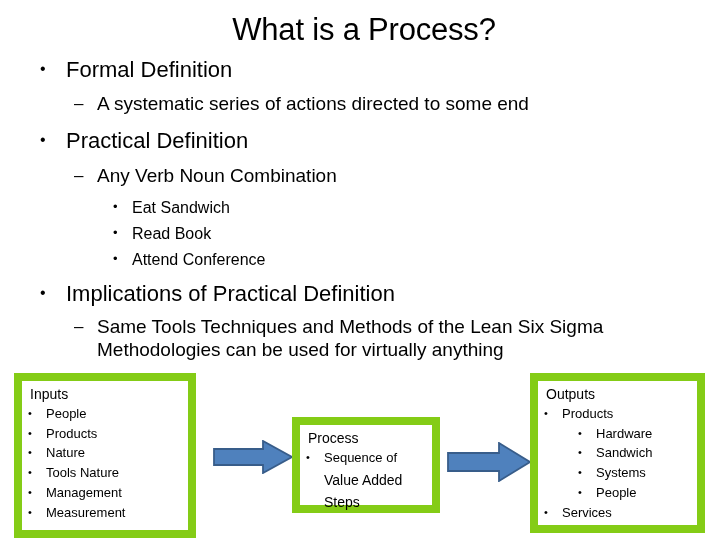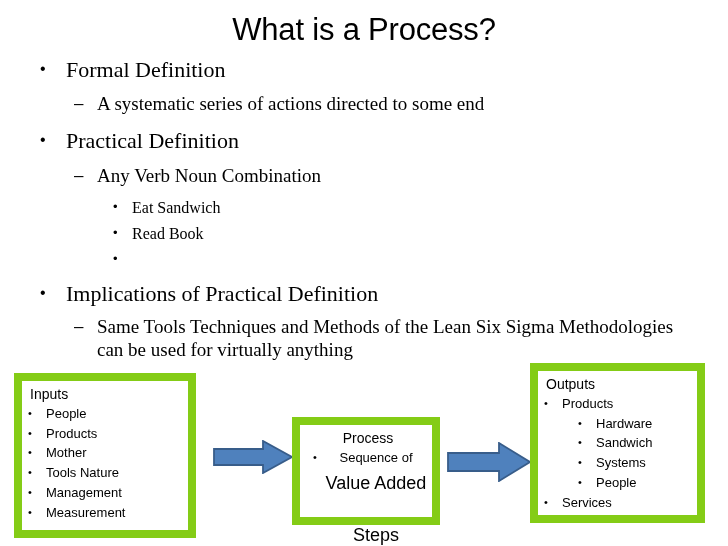--- a/index.html
+++ b/index.html
@@ -39,21 +39,20 @@
     display: flex;
     align-items: flex-start;
     color: #000000;
   }
   .marker {
     flex: 0 0 auto;
     text-align: left;
   }
   .btext {
     flex: 1 1 auto;
-    font-family: Liberation Serif, serif;
   }
 
   
   .lvl1 {
     left: 40px;
     font-size: 22px;
     line-height: 1.18;
   }
   .lvl1 .marker { width: 26px; font-size: 16px; line-height: 1.45; }
 
@@ -112,47 +111,46 @@
     margin-left: 34px;
   }
   .dli-sub .dmark {
     flex: 0 0 auto;
     width: 18px;
     font-size: 11px;
     line-height: 1.75;
   }
 
   .cont-line {
-    font-size: 18px;
+    font-size: 14px;
     line-height: 1.52;
     padding-left: 18px;
   }
 
   
   #box-inputs {
     left: 14px;
     top: 373px;
     width: 182px;
     height: 165px;
     padding: 4px 4px 0 6px;
   }
   
   #box-process {
     left: 292px;
     top: 417px;
     width: 148px;
-    height: 108px;
+    height: 96px;
     padding: 4px 4px 0 6px;
-    text-align: center;
   }
   #box-process .dli { line-height: 1.6; }
   
   #box-outputs {
     left: 530px;
-    top: 363px;
+    top: 373px;
     width: 175px;
     height: 160px;
     padding: 4px 4px 0 6px;
   }
 
   
   .arrow {
     position: absolute;
   }
   .arrow svg { display: block; }
@@ -189,20 +187,21 @@
     <span class="btext">Eat Sandwich</span>
   </div>
 
   <div class="bullet-row lvl3" style="top:224px;">
     <span class="marker">•</span>
     <span class="btext">Read Book</span>
   </div>
 
   <div class="bullet-row lvl3" style="top:250px;">
     <span class="marker">•</span>
+    <span class="btext">Attend Conference</span>
   </div>
 
   <div class="bullet-row lvl1" style="top:281px;">
     <span class="marker">•</span>
     <span class="btext">Implications of Practical Definition</span>
   </div>
 
   <div class="bullet-row lvl2" style="top:316px; width:630px;">
     <span class="marker">–</span>
     <span class="btext">Same Tools Techniques and Methods of the Lean Six Sigma Methodologies can be used for virtually anything</span>
@@ -214,21 +213,21 @@
       <li class="dli">
         <span class="dmark">•</span>
         <span class="dlabel">People</span>
       </li>
       <li class="dli">
         <span class="dmark">•</span>
         <span class="dlabel">Products</span>
       </li>
       <li class="dli">
         <span class="dmark">•</span>
-        <span class="dlabel">Mother</span>
+        <span class="dlabel">Nature</span>
       </li>
       <li class="dli">
         <span class="dmark">•</span>
         <span class="dlabel">Tools Nature</span>
       </li>
       <li class="dli">
         <span class="dmark">•</span>
         <span class="dlabel">Management</span>
       </li>
       <li class="dli">
@@ -246,21 +245,21 @@
 
   <div class="dbox" id="box-process">
     <div class="dbox-title">Process</div>
     <ul class="dlist">
       <li class="dli">
         <span class="dmark">•</span>
         <span class="dlabel">Sequence of</span>
       </li>
     </ul>
     <div class="cont-line" style="line-height:1.6;">Value Added</div>
-    <div class="cont-line" style="line-height:1.6;margin-top:24px;">Steps</div>
+    <div class="cont-line" style="line-height:1.6;">Steps</div>
   </div>
 
   <div class="arrow" style="left:447px; top:442px;">
     <svg width="84" height="40" viewBox="0 0 84 40">
       <polygon points="1,11 52,11 52,1 83,20 52,39 52,29 1,29" fill="#4F81BD" stroke="#385D8A" stroke-width="1.8" stroke-linejoin="miter"></polygon>
     </svg>
   </div>
 
   <div class="dbox" id="box-outputs">
     <div class="dbox-title">Outputs</div>

